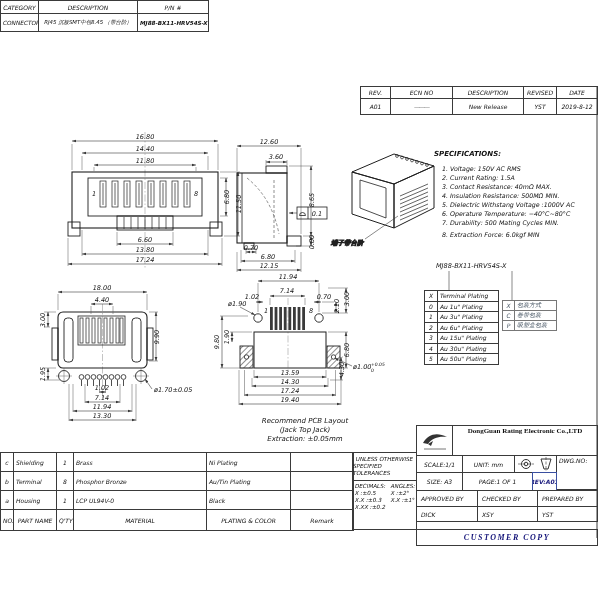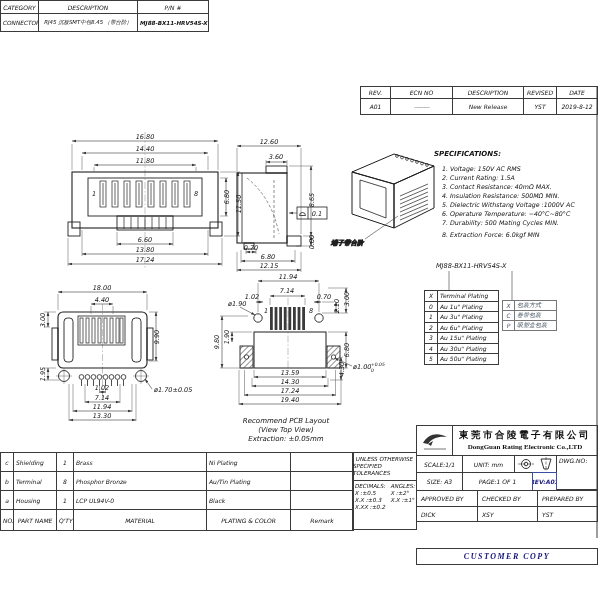--- a/index.html
+++ b/index.html
@@ -491,23 +491,23 @@
         <td style="color:#4a5866;border-color:#777">C</td>
         <td class="cell-l" style="color:#4a5866;border-color:#777">卷带包装</td>
       </tr>
   <tr style="height:9.5px">
         <td style="color:#4a5866;border-color:#777">P</td>
         <td class="cell-l" style="color:#4a5866;border-color:#777">吸塑盒包装</td>
       </tr>
 </tbody>
   </table>
 
-<div class="abs cap" style="left:221px;top:417px;width:130px">
+<div class="abs cap" style="left:240px;top:417px;width:130px">
   <div>Recommend PCB Layout</div>
-  <div>(View Top View)</div>
+  <div>(Jack Top Jack)</div>
   <div>Extraction: ±0.05mm</div>
 </div>
 
 <table class="abs" style="left:0;top:452px;width:353px">
   <colgroup>
       <col style="width:13px">
       <col style="width:43px">
       <col style="width:17px">
       <col style="width:133px">
       <col style="width:84px">
@@ -572,21 +572,20 @@
 <div>
 
   <div class="tb-cell vcent" style="left:416px;top:425px;width:37px;height:31px">
     <svg width="30" height="24" viewBox="0 0 30 24">
       <path d="M3,14 C8,5 17,3 27,8 C19,7 12,9 8,15 Z" fill="#333"></path>
       <path d="M8,15 L13,12 L11,17 Z" fill="#333"></path>
       <line x1="4" y1="20" x2="26" y2="20" stroke="#777" stroke-width="1"></line>
     </svg>
   </div>
   <div class="tb-cell" style="left:452px;top:425px;width:146px;height:31px;text-align:center">
-    <div style="font:bold 9.5px 'Liberation Serif',serif;letter-spacing:2.5px;margin-top:3px">東莞市合陵電子有限公司</div>
     <div style="font:bold 7px 'Liberation Serif',serif;margin-top:1px">DongGuan Rating Electronic Co.,LTD</div>
   </div>
 
   <div class="tb-cell vcent" style="left:416px;top:455px;width:47px;height:18px">SCALE:1/1</div>
   <div class="tb-cell vcent" style="left:462px;top:455px;width:53px;height:18px">UNIT: mm</div>
   <div class="tb-cell vcent" style="left:514px;top:455px;width:43px;height:18px">
     <svg width="38" height="14" viewBox="0 0 38 14">
       <circle cx="9" cy="7" r="4.5" fill="none" stroke="#333" stroke-width="1"></circle>
       <circle cx="9" cy="7" r="1.8" fill="none" stroke="#333" stroke-width="1"></circle>
       <line x1="1" y1="7" x2="17" y2="7" stroke="#333" stroke-width=".6" stroke-dasharray="3 1.5"></line>
@@ -605,16 +604,16 @@
   </div>
 
   <div class="tb-cell vcent" style="left:416px;top:490px;width:62px;height:17px;justify-content:flex-start;padding-left:4px">APPROVED BY</div>
   <div class="tb-cell vcent" style="left:477px;top:490px;width:61px;height:17px;justify-content:flex-start;padding-left:4px">CHECKED BY</div>
   <div class="tb-cell vcent" style="left:537px;top:490px;width:61px;height:17px;justify-content:flex-start;padding-left:4px">PREPARED BY</div>
 
   <div class="tb-cell vcent" style="left:416px;top:506px;width:62px;height:16px;justify-content:flex-start;padding-left:4px">DICK</div>
   <div class="tb-cell vcent" style="left:477px;top:506px;width:61px;height:16px;justify-content:flex-start;padding-left:4px">XSY</div>
   <div class="tb-cell vcent" style="left:537px;top:506px;width:61px;height:16px;justify-content:flex-start;padding-left:4px">YST</div>
 
-  <div class="tb-cell vcent" style="left:416px;top:548px;width:182px;height:17px;font:bold italic 8px 'Liberation Serif',serif;letter-spacing:1.5px;color:#15157a">
+  <div class="tb-cell vcent" style="left:416px;top:529px;width:182px;height:17px;font:bold italic 8px 'Liberation Serif',serif;letter-spacing:1.5px;color:#15157a">
     <span>CUSTOMER COPY</span>
   </div>
 </div>
 
 </body></html>

